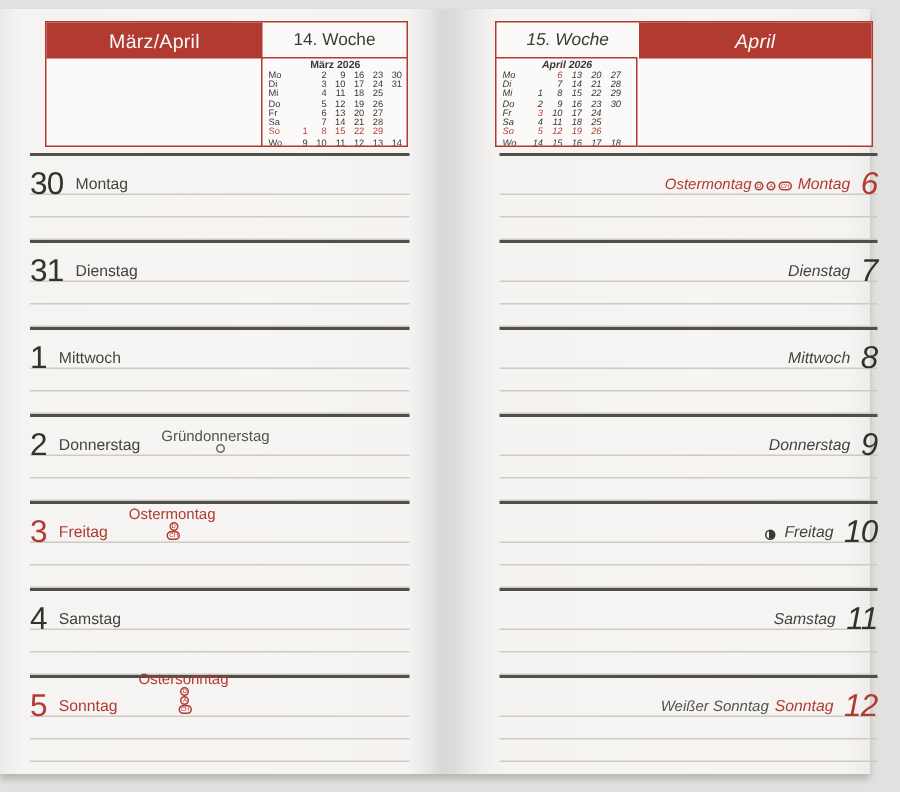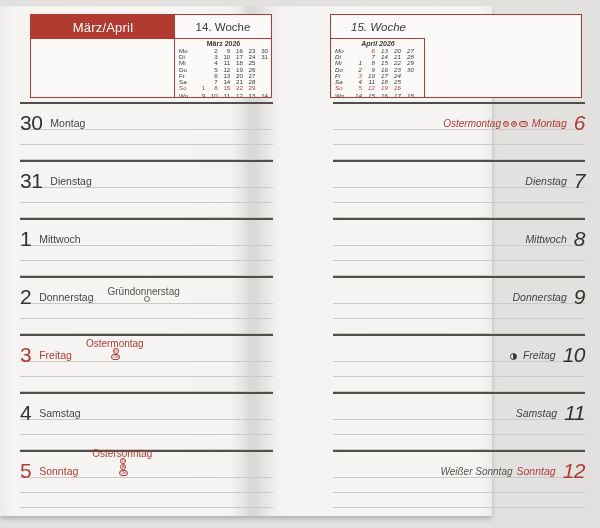--- a/index.html
+++ b/index.html
@@ -3,21 +3,21 @@
 <meta charset="utf-8">
 <style>
   html,body{margin:0;padding:0;}
   body{
     width:600px;height:528px;overflow:hidden;
     background:#e2e1df;
     font-family:"Liberation Sans", sans-serif;
     -webkit-font-smoothing:antialiased;
   }
   .spread{
-    position:absolute;left:0;top:6px;width:492px;height:510px;
+    position:absolute;left:0;top:6px;width:580px;height:510px;
     background:linear-gradient(to right,
       #ecebe9 0%, #f5f4f2 2.5%, #f6f5f3 30%, #f4f3f1 47%,
       #e7e6e4 49.3%, #d9d8d6 50.8%, #dddcda 52.3%, #ecebe9 54.8%,
       #f4f3f1 57%, #f6f5f3 80%, #f5f4f2 97.5%, #edecea 100%);
     box-shadow:0 3px 4px rgba(60,55,50,.25);
   }
   .page{position:absolute;top:0;height:510px;}
   .page-left{left:0;width:293px;}
   .page-right{left:293px;width:307px;font-style:italic;}
 
@@ -256,20 +256,21 @@
           <div class="day-line"></div>
           <div class="day-line"></div>
         </div>
       </div>
   </div>
 
   <div class="page page-right side-right">
     <div class="hdr">
       <div class="hdr-top">
         <div class="hdr-cell-white">15. Woche</div>
+        <div class="hdr-cell-red">April</div>
       </div>
       <div class="hdr-bottom">
         <div class="mini-cal" id="cal-right">
             <div class="cal-title">April 2026</div>
             <div class="cal-row">
               <span class="cal-label">Mo</span>
               <span class="cal-cell"></span>
               <span class="cal-cell red">6</span>
               <span class="cal-cell">13</span>
               <span class="cal-cell">20</span>

